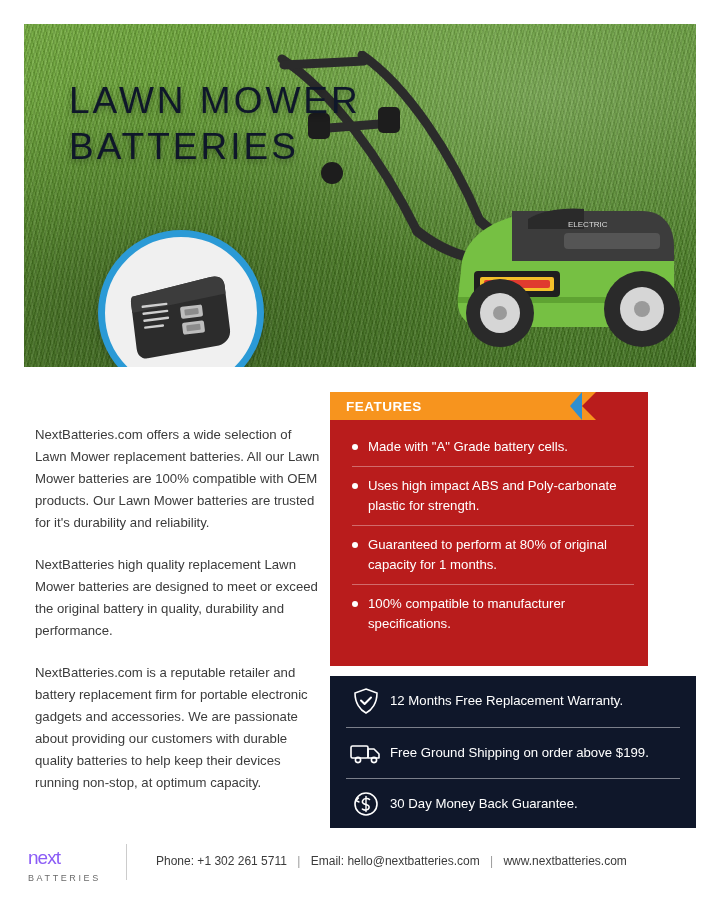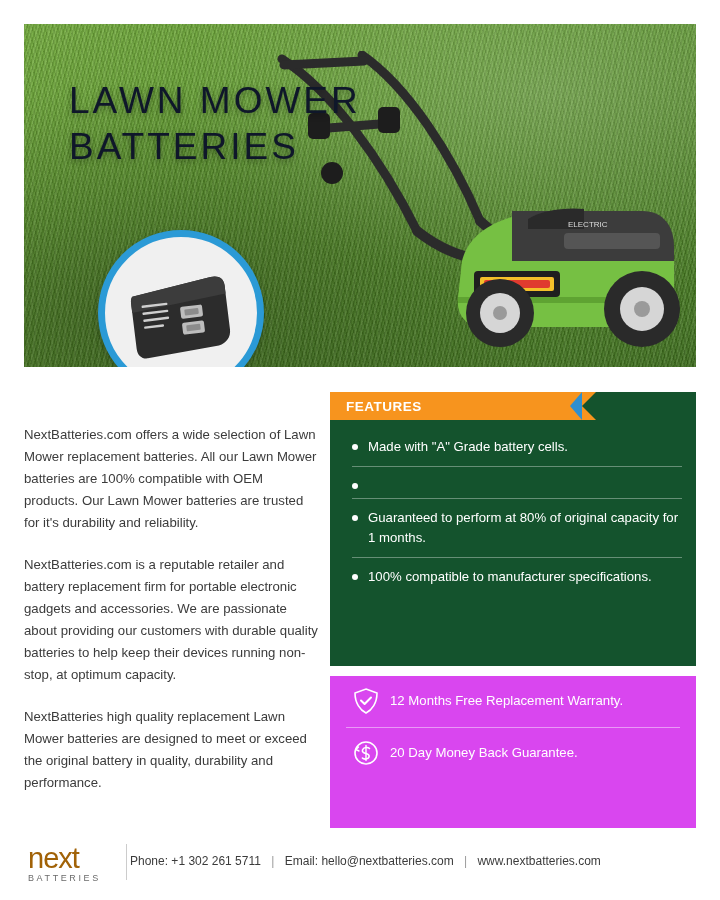--- a/index.html
+++ b/index.html
@@ -100,31 +100,31 @@
   
   .copy {
     position: absolute;
     left: 24px;
     top: 424px;
     width: 296px;
     font-size: 13.2px;
     line-height: 22px;
     color: #3b3b3b;
   }
-  .copy p { margin: 0 0 20px 0; }
+  .copy p { margin: 0 0 20px 11px; }
   .copy p:last-child { margin-bottom: 0; }
 
   
   .features {
     position: absolute;
     left: 330px;
     top: 392px;
-    width: 366px;
+    width: 318px;
     height: 274px;
-    background: #14532d;
+    background: #b91c1c;
   }
   .features-ribbon {
     position: absolute;
     left: 0;
     top: 0;
     height: 28px;
     width: 252px;
     background: #f7941e;
     display: flex;
     align-items: center;
@@ -182,21 +182,21 @@
     margin: 7px 10px 0 0;
   }
 
   
   .guarantees {
     position: absolute;
     left: 330px;
     top: 676px;
     width: 366px;
     height: 152px;
-    background: #d946ef;
+    background: #0f172a;
     padding: 0 16px;
     box-sizing: border-box;
   }
   .g-row {
     display: flex;
     align-items: center;
     height: 50.6px;
     border-bottom: 1px solid rgba(255,255,255,0.45);
     color: #ffffff;
     font-size: 13.2px;
@@ -220,42 +220,42 @@
     width: 720px;
     height: 62px;
   }
   .logo {
     position: absolute;
     left: 28px;
     top: 6px;
     width: 96px;
   }
   .logo-next {
-    font-size: 29px;
-    color: #a16207;
+    font-size: 19px;
+    color: #8b5cf6;
     line-height: 28px;
     letter-spacing: -1px;
   }
   .logo-batteries {
     font-size: 9px;
     letter-spacing: 2.6px;
     color: #6b6b6b;
     margin-top: 1px;
   }
   .footer-divider {
     position: absolute;
     left: 126px;
     top: 6px;
     width: 1px;
     height: 36px;
     background: #cccccc;
   }
   .footer-contact {
     position: absolute;
-    left: 130px;
+    left: 156px;
     top: 16px;
     font-size: 12px;
     color: #3b3b3b;
   }
   .footer-contact span { white-space: nowrap; }
   .sep { color: #9a9a9a; padding: 0 7px; }
 </style>
 </head>
 <body>
 
@@ -324,36 +324,37 @@
     </div>
 
     <div class="hero-title">
       <span>LAWN MOWER</span>
       <span class="l2">BATTERIES</span>
     </div>
   </div>
 
   <div class="copy">
     <p>NextBatteries.com offers a wide selection of Lawn Mower replacement batteries. All our Lawn Mower batteries are 100% compatible with OEM products. Our Lawn Mower batteries are trusted for it's durability and reliability.</p>
+    <p>NextBatteries high quality replacement Lawn Mower batteries are designed to meet or exceed the original battery in quality, durability and performance.</p>
     <p>NextBatteries.com is a reputable retailer and battery replacement firm for portable electronic gadgets and accessories. We are passionate about providing our customers with durable quality batteries to help keep their devices running non-stop, at optimum capacity.</p>
-    <p>NextBatteries high quality replacement Lawn Mower batteries are designed to meet or exceed the original battery in quality, durability and performance.</p>
   </div>
 
   <div class="features">
     <div class="features-ribbon">
       <div class="ribbon-label">FEATURES</div>
       <span class="notch"></span>
     </div>
     <div class="feature-list">
       <div class="feature-item">
         <span class="feature-bullet"></span>
         <span>Made with "A" Grade battery cells.</span>
       </div>
       <div class="feature-item">
         <span class="feature-bullet"></span>
+        <span>Uses high impact ABS and Poly-carbonate plastic for strength.</span>
       </div>
       <div class="feature-item">
         <span class="feature-bullet"></span>
         <span>Guaranteed to perform at 80% of original capacity for 1 months.</span>
       </div>
       <div class="feature-item">
         <span class="feature-bullet"></span>
         <span>100% compatible to manufacturer specifications.</span>
       </div>
     </div>
@@ -364,31 +365,42 @@
     <div class="g-row">
       <span class="g-icon">
         <svg width="28" height="28" viewBox="0 0 28 28">
           <path d="M14 2 L25 6 C25 16, 20 23, 14 26 C8 23, 3 16, 3 6 Z" fill="none" stroke="#ffffff" stroke-width="1.6"></path>
           <path d="M9 13.5 L12.6 17 L19 10.5" fill="none" stroke="#ffffff" stroke-width="2" stroke-linecap="round" stroke-linejoin="round"></path>
         </svg>
       </span>
       <span class="g-text">12 Months Free Replacement Warranty.</span>
     </div>
 
+    <div class="g-row">
+      <span class="g-icon">
+        <svg width="32" height="24" viewBox="0 0 32 24">
+          <rect x="1" y="5" width="17" height="12" rx="1.5" fill="none" stroke="#ffffff" stroke-width="1.6"></rect>
+          <path d="M18 8 L24 8 L29 13 L29 17 L18 17 Z" fill="none" stroke="#ffffff" stroke-width="1.6" stroke-linejoin="round"></path>
+          <circle cx="8" cy="19" r="2.6" fill="none" stroke="#ffffff" stroke-width="1.6"></circle>
+          <circle cx="24" cy="19" r="2.6" fill="none" stroke="#ffffff" stroke-width="1.6"></circle>
+        </svg>
+      </span>
+      <span class="g-text">Free Ground Shipping on order above $199.</span>
+    </div>
 
     <div class="g-row">
       <span class="g-icon">
         <svg width="28" height="28" viewBox="0 0 28 28">
           <circle cx="14" cy="14" r="11" fill="none" stroke="#ffffff" stroke-width="1.6"></circle>
           <path d="M17.5 9.5 C 16 8, 11.5 8, 10.5 11 C 9.8 13.2, 12 14, 14 14.6 C 16 15.2, 17.6 16, 17 18 C 16.2 20.6, 11.8 20.6, 10.4 19" fill="none" stroke="#ffffff" stroke-width="1.6" stroke-linecap="round"></path>
           <path d="M14 6.5 L14 21.5" stroke="#ffffff" stroke-width="1.4" stroke-linecap="round"></path>
           <path d="M6.5 8 L4 10.5 L7 12" fill="none" stroke="#ffffff" stroke-width="1.4" stroke-linecap="round" stroke-linejoin="round"></path>
         </svg>
       </span>
-      <span class="g-text">20 Day Money Back Guarantee.</span>
+      <span class="g-text">30 Day Money Back Guarantee.</span>
     </div>
 
   </div>
 
   <div class="footer">
     <div class="logo">
       <div class="logo-next">next</div>
       <div class="logo-batteries">BATTERIES</div>
     </div>
     <div class="footer-divider"></div>

